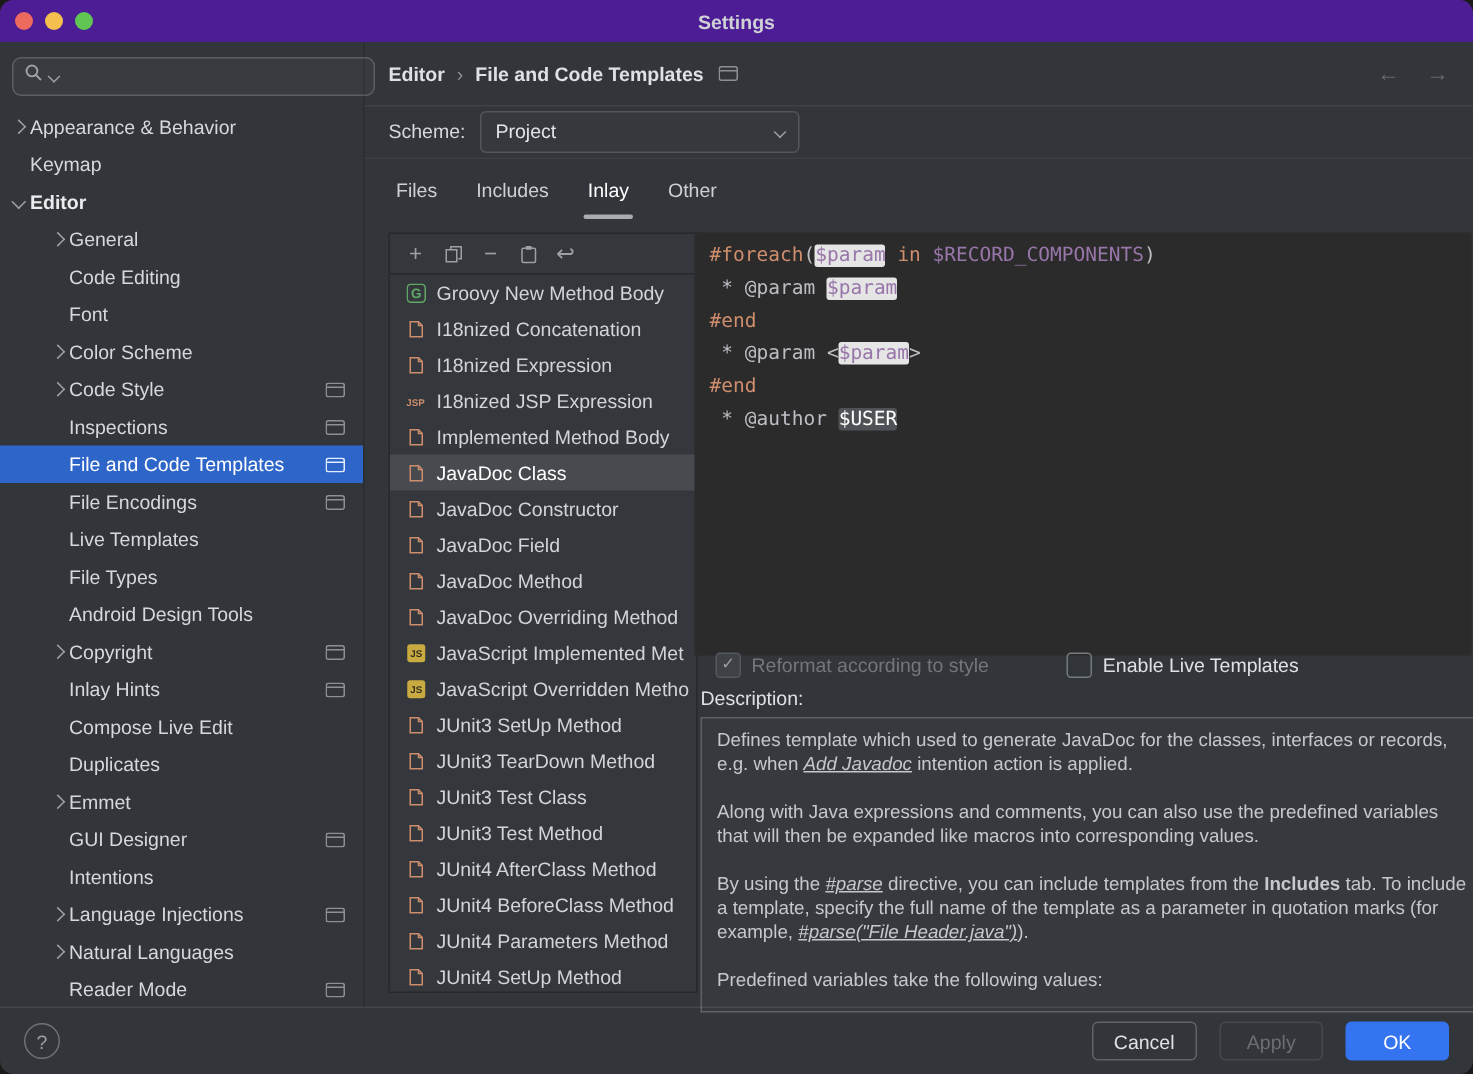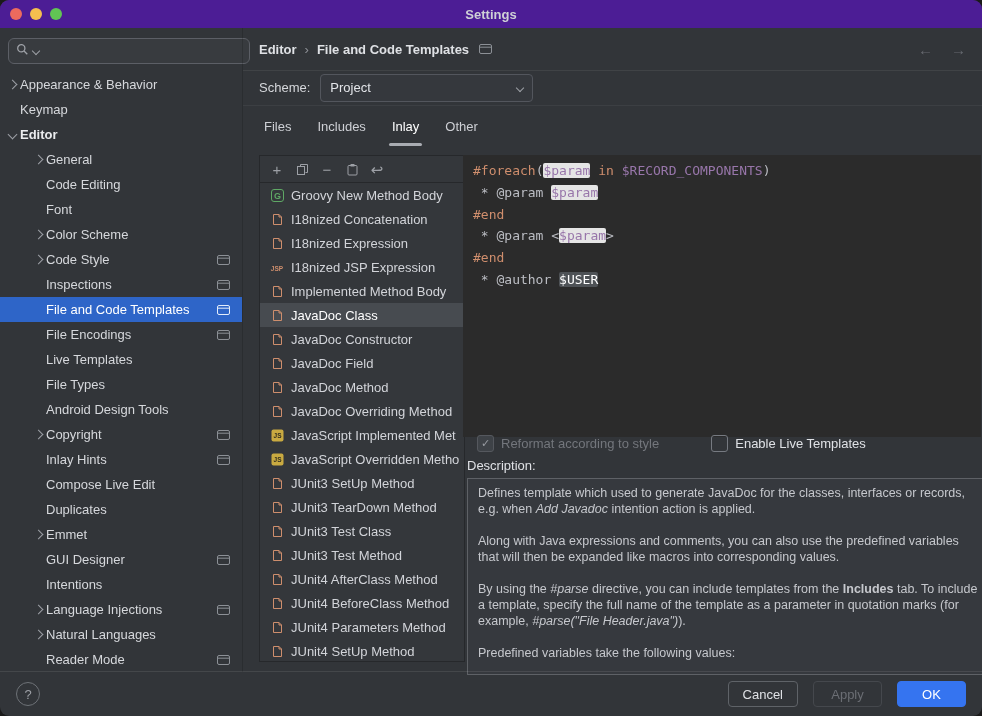--- a/index.html
+++ b/index.html
@@ -74,21 +74,21 @@
   .opt{display:flex;align-items:center;gap:7px;font-size:13px;color:#DFE1E5;}
   .opt.disabled{color:#73767C;}
   .opt + .opt{margin-left:52px;}
   .cb{width:15px;height:15px;border:1px solid #767A81;border-radius:3px;background:transparent;display:flex;align-items:center;justify-content:center;font-size:11px;line-height:1;color:transparent;flex:none;}
   .opt.disabled .cb{background:#3E4247;border-color:#55585E;color:#999CA2;}
 
   .desc-label{position:absolute;left:224px;top:430px;font-size:13px;color:#DFE1E5;}
   .desc-box{position:absolute;left:224px;top:450px;width:504px;height:183px;border:1px solid #5E6166;background:#36393E;padding:6px 10px;font-size:12.5px;line-height:16px;color:#C6C8CD;overflow:hidden;}
   .para{margin:0 0 16px 0;}
   .para:last-child{margin-bottom:0;}
-  .it{font-style:italic;}
+  .it{font-style:italic;text-decoration:underline;}
   .bo{font-weight:bold;}
 
   
   .footer{position:absolute;left:0;right:0;bottom:0;height:44px;border-top:1px solid rgba(255,255,255,0.09);display:flex;align-items:center;padding:0 16px;}
   .help{width:22px;height:22px;border:1px solid #6E7277;border-radius:50%;display:flex;align-items:center;justify-content:center;color:#9DA0A6;font-size:13px;}
   .btns{margin-left:auto;display:flex;gap:15px;}
   .btn{height:26px;min-width:69px;border-radius:4px;font-size:13px;font-family:"Liberation Sans",sans-serif;padding:0 14px;background:transparent;border:1px solid #5F6368;color:#DFE1E5;}
   .btn.disabled{border-color:#45484D;color:#6B6E74;}
   .btn.primary{background:var(--accent,#3574F0);border:1px solid var(--accent,#3574F0);color:#FFFFFF;}
 </style>

